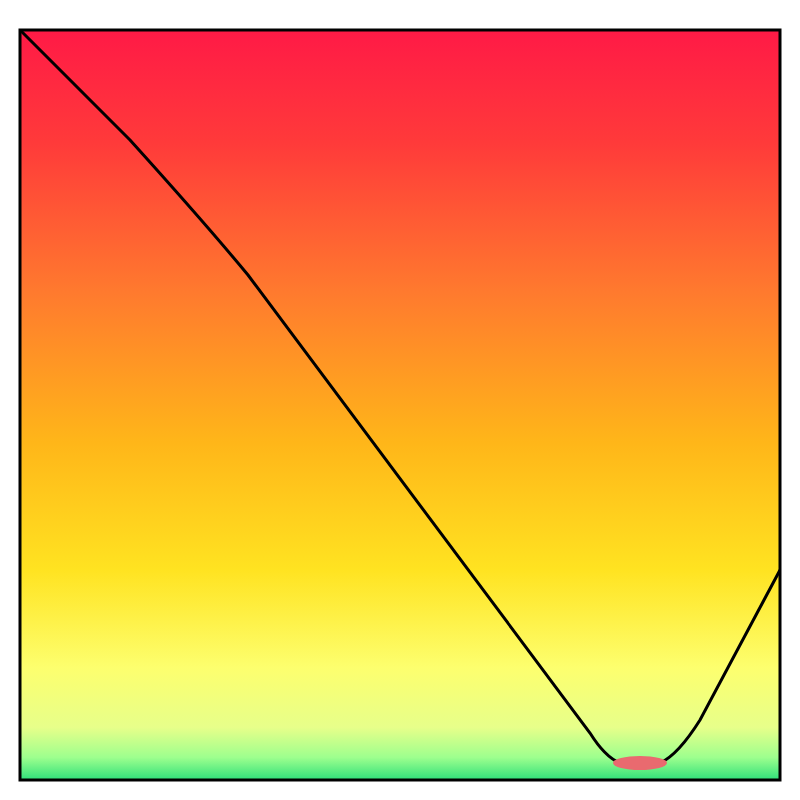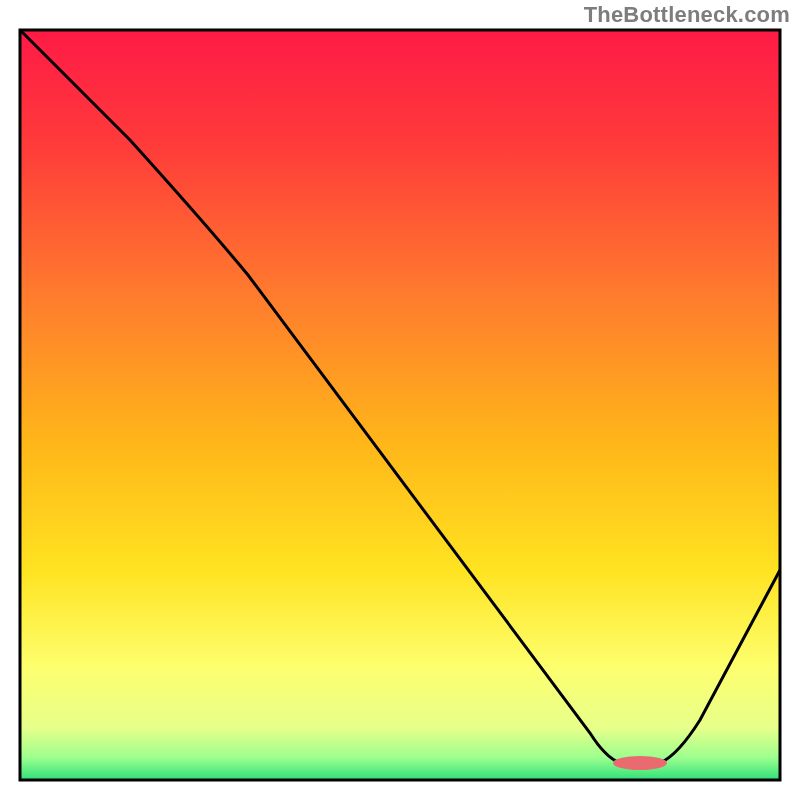--- a/index.html
+++ b/index.html
@@ -56,15 +56,14 @@
   <rect fill="url(#bg-grad)" x="20" y="30" width="760" height="750"></rect>
 
   <g clip-path="url(#plot-clip)">
     <path fill="none" stroke="#000000" stroke-width="3" d="M 20 30 L 130 140 Q 205 223 248 275 L 590 733 Q 605 757 620 763 L 660 763 Q 678 755 700 720 L 780 570"></path>
     <ellipse fill="#e96a6f" cx="640" cy="763" rx="27" ry="7"></ellipse>
   </g>
 
   <rect fill="none" stroke="#000000" stroke-width="3" x="20" y="30" width="760" height="750"></rect>
 </svg>
 
-<div class="watermark">TheBottleneck.com</div>
 
 </div>
 
 </body></html>

